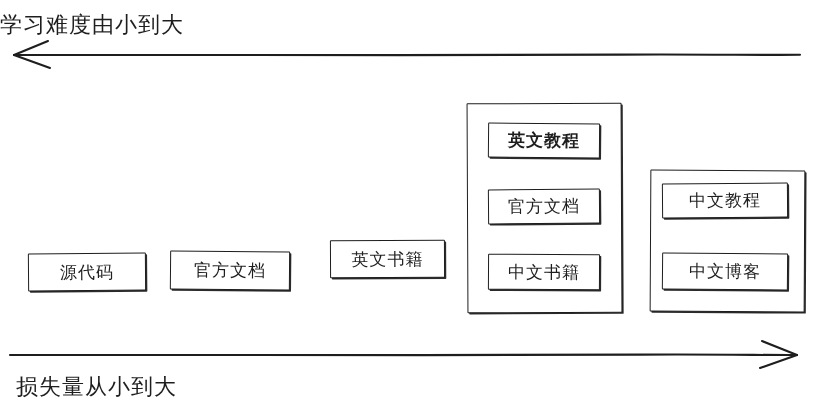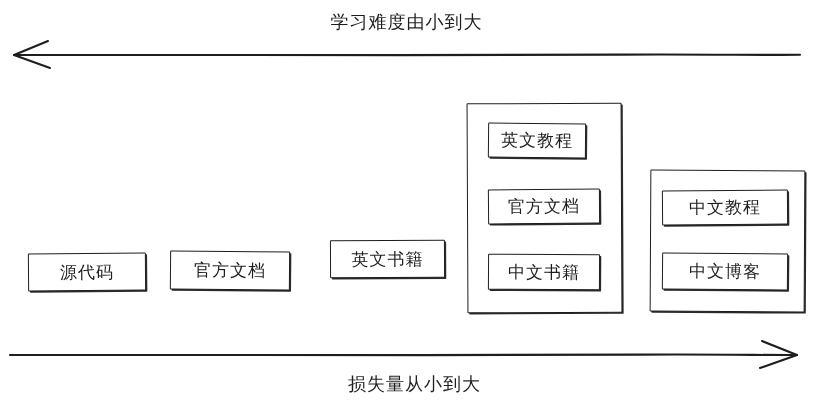--- a/index.html
+++ b/index.html
@@ -16,25 +16,25 @@
     color: #1e1e1e;
   }
   #canvas {
     position: absolute;
     left: 0; top: 0;
     width: 813px;
     height: 414px;
   }
   .axis-label {
     position: absolute;
-    font-size: 18px;
+    font-size: 22px;
     letter-spacing: 1px;
     color: #1e1e1e;
     white-space: nowrap;
-    text-align: center;
+    text-align: left;
   }
   #label-top {
     left: 0; right: 0;
     top: 10px;
   }
   #label-bottom {
     left: 16px; right: 0;
     top: 372px;
   }
   .node {
@@ -89,21 +89,21 @@
 <div class="group-box tilt-c" style="left:467px; top:103px; width:155px; height:210px;"></div>
 
 <div class="group-box tilt-d" style="left:650px; top:170px; width:155px; height:142px;"></div>
 
 <div class="node tilt-a" style="left:12px; top:253px; width:118px; height:38px;margin-left:16px;">源代码</div>
 
 <div class="node tilt-b" style="left:170px; top:251px; width:120px; height:39px;">官方文档</div>
 
 <div class="node tilt-c" style="left:330px; top:240px; width:115px; height:38px;">英文书籍</div>
 
-<div class="node tilt-b" style="left:488px; top:123px; width:98px; height:35px;">英文教程</div>
+<div class="node tilt-b" style="left:488px; top:123px; width:112px; height:35px;font-weight:bold;">英文教程</div>
 
 <div class="node tilt-a" style="left:488px; top:189px; width:112px; height:35px;">官方文档</div>
 
 <div class="node tilt-d" style="left:488px; top:254px; width:112px; height:36px;">中文书籍</div>
 
-<div class="node tilt-a" style="left:662px; top:190px; width:126px; height:35px;">中文教程</div>
+<div class="node tilt-a" style="left:662px; top:183px; width:126px; height:35px;">中文教程</div>
 
 <div class="node tilt-b" style="left:662px; top:253px; width:126px; height:37px;">中文博客</div>
 
 </body></html>

